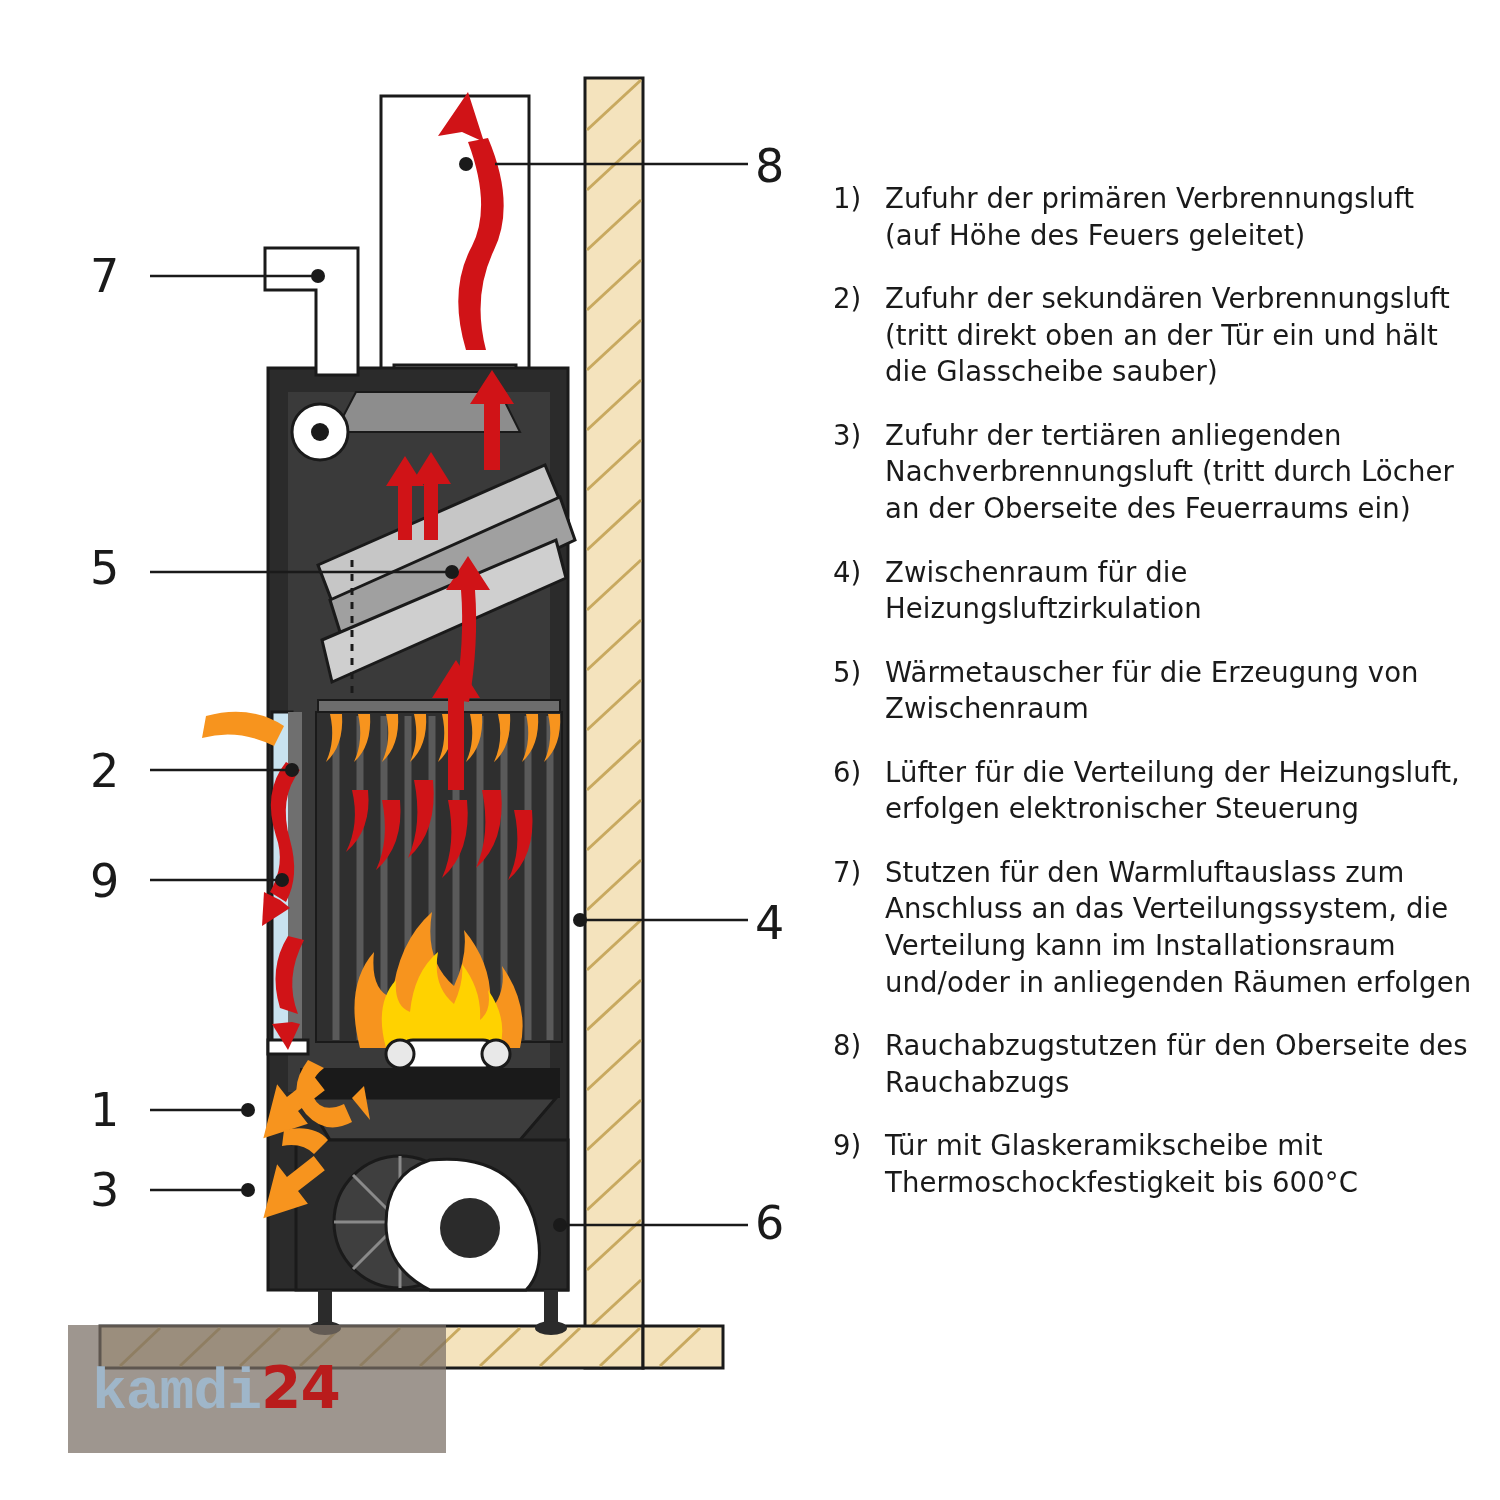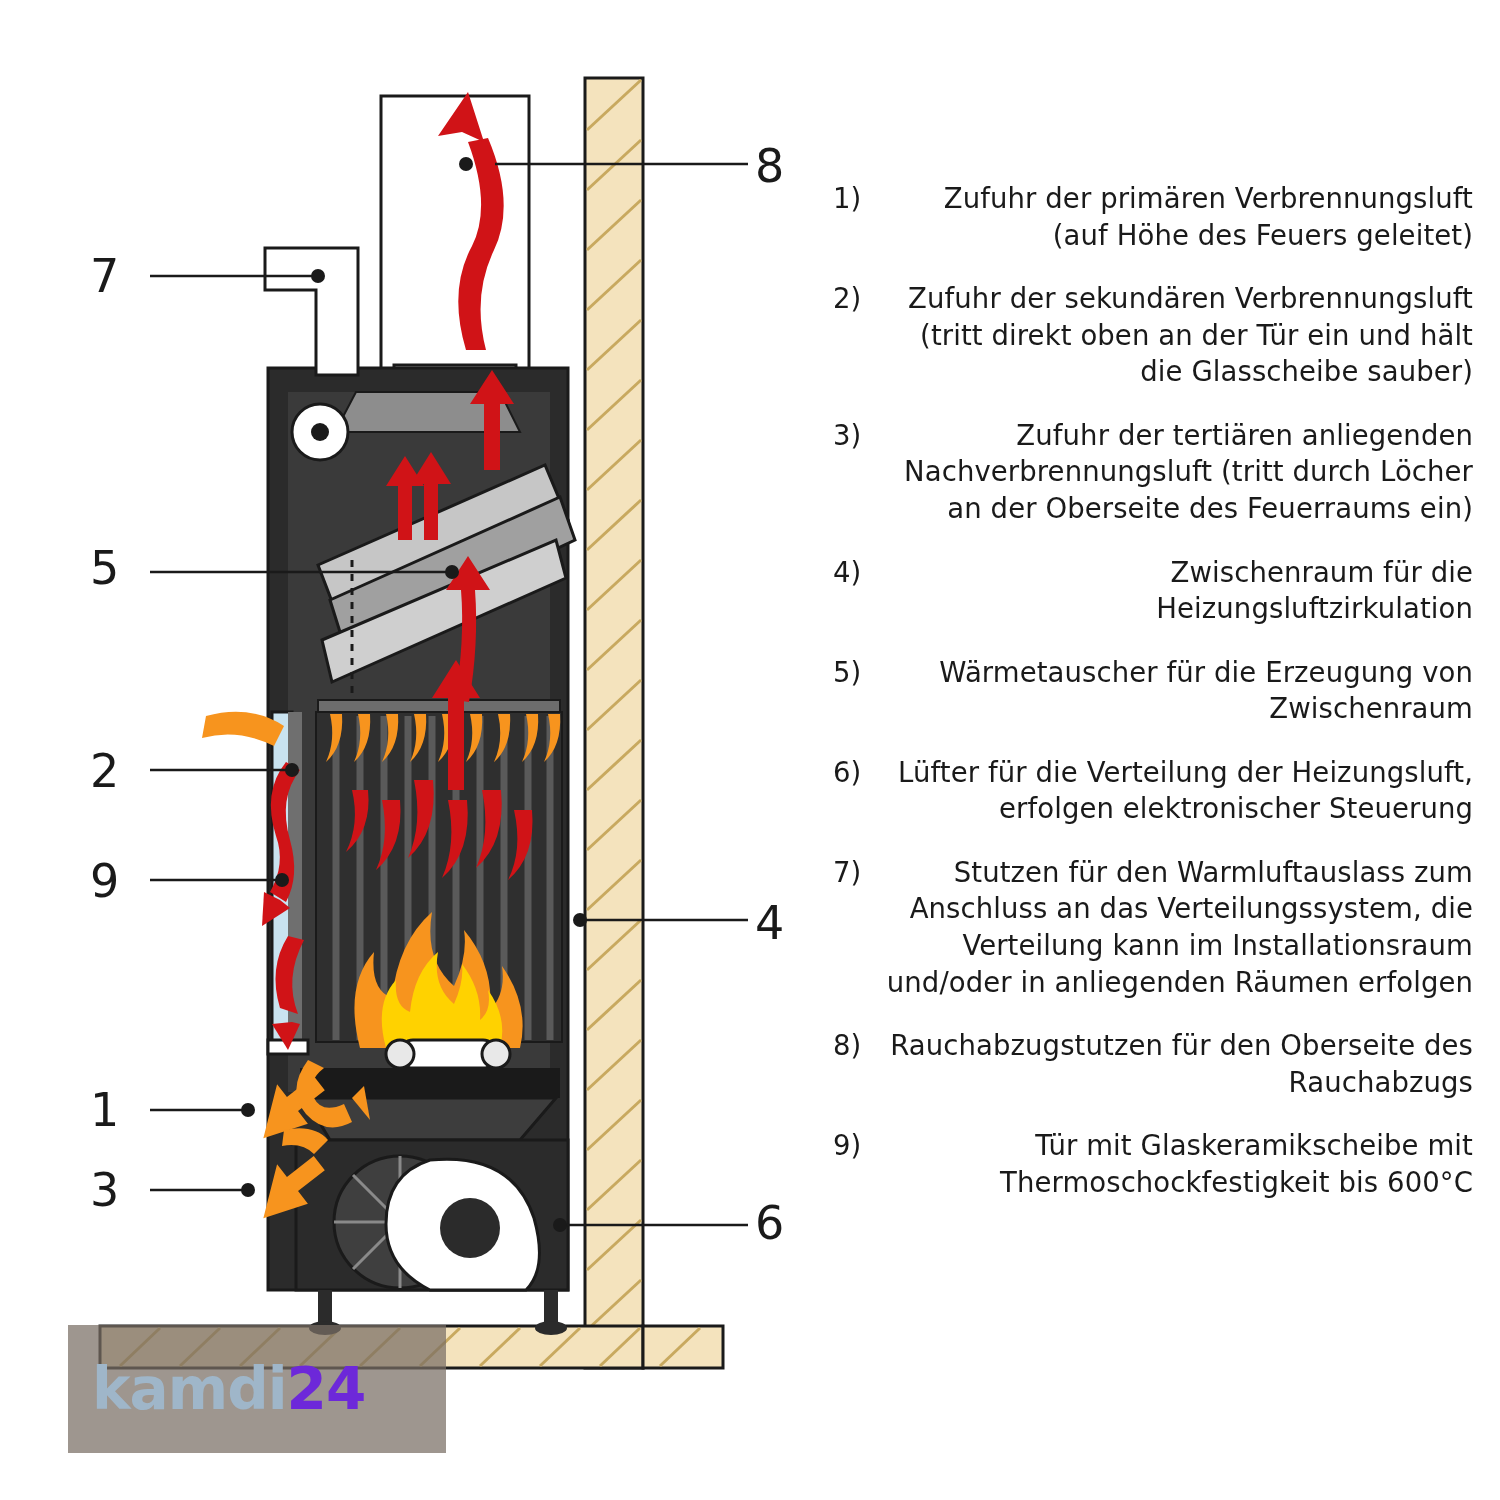--- a/index.html
+++ b/index.html
@@ -54,21 +54,20 @@
     color: #1a1a1a;
     letter-spacing: 0.1px;
   }
   .legend-num {
     flex: 0 0 auto;
     width: 52px;
     font-size: 27.5px;
   }
   .legend-text {
     flex: 1 1 auto;
-    text-align: right;
   }
 
   
   #watermark {
     position: absolute;
     left: 68px;
     top: 1325px;
     width: 378px;
     height: 128px;
     background: rgba(120, 110, 100, 0.72);
@@ -76,22 +75,22 @@
     align-items: center;
     justify-content: flex-start;
   }
   #watermark .wm-text {
     font-family: "DejaVu Sans", sans-serif;
     font-size: 58px;
     font-weight: bold;
     letter-spacing: -1px;
     padding-left: 24px;
   }
-  .wm-kamdi { color: #9fb6c9; }
-  .wm-24 { color: #6d28d9; margin-top: 24px; }
+  .wm-kamdi { color: #9fb6c9; font-family: Liberation Mono, monospace; }
+  .wm-24 { color: #b91c1c; margin-top: 24px; }
 </style>
 </head>
 <body>
 
 <div id="diagram-panel">
 
   <svg id="diagram-svg" width="820" height="1500" viewBox="0 0 820 1500">
 
     <g>
 

